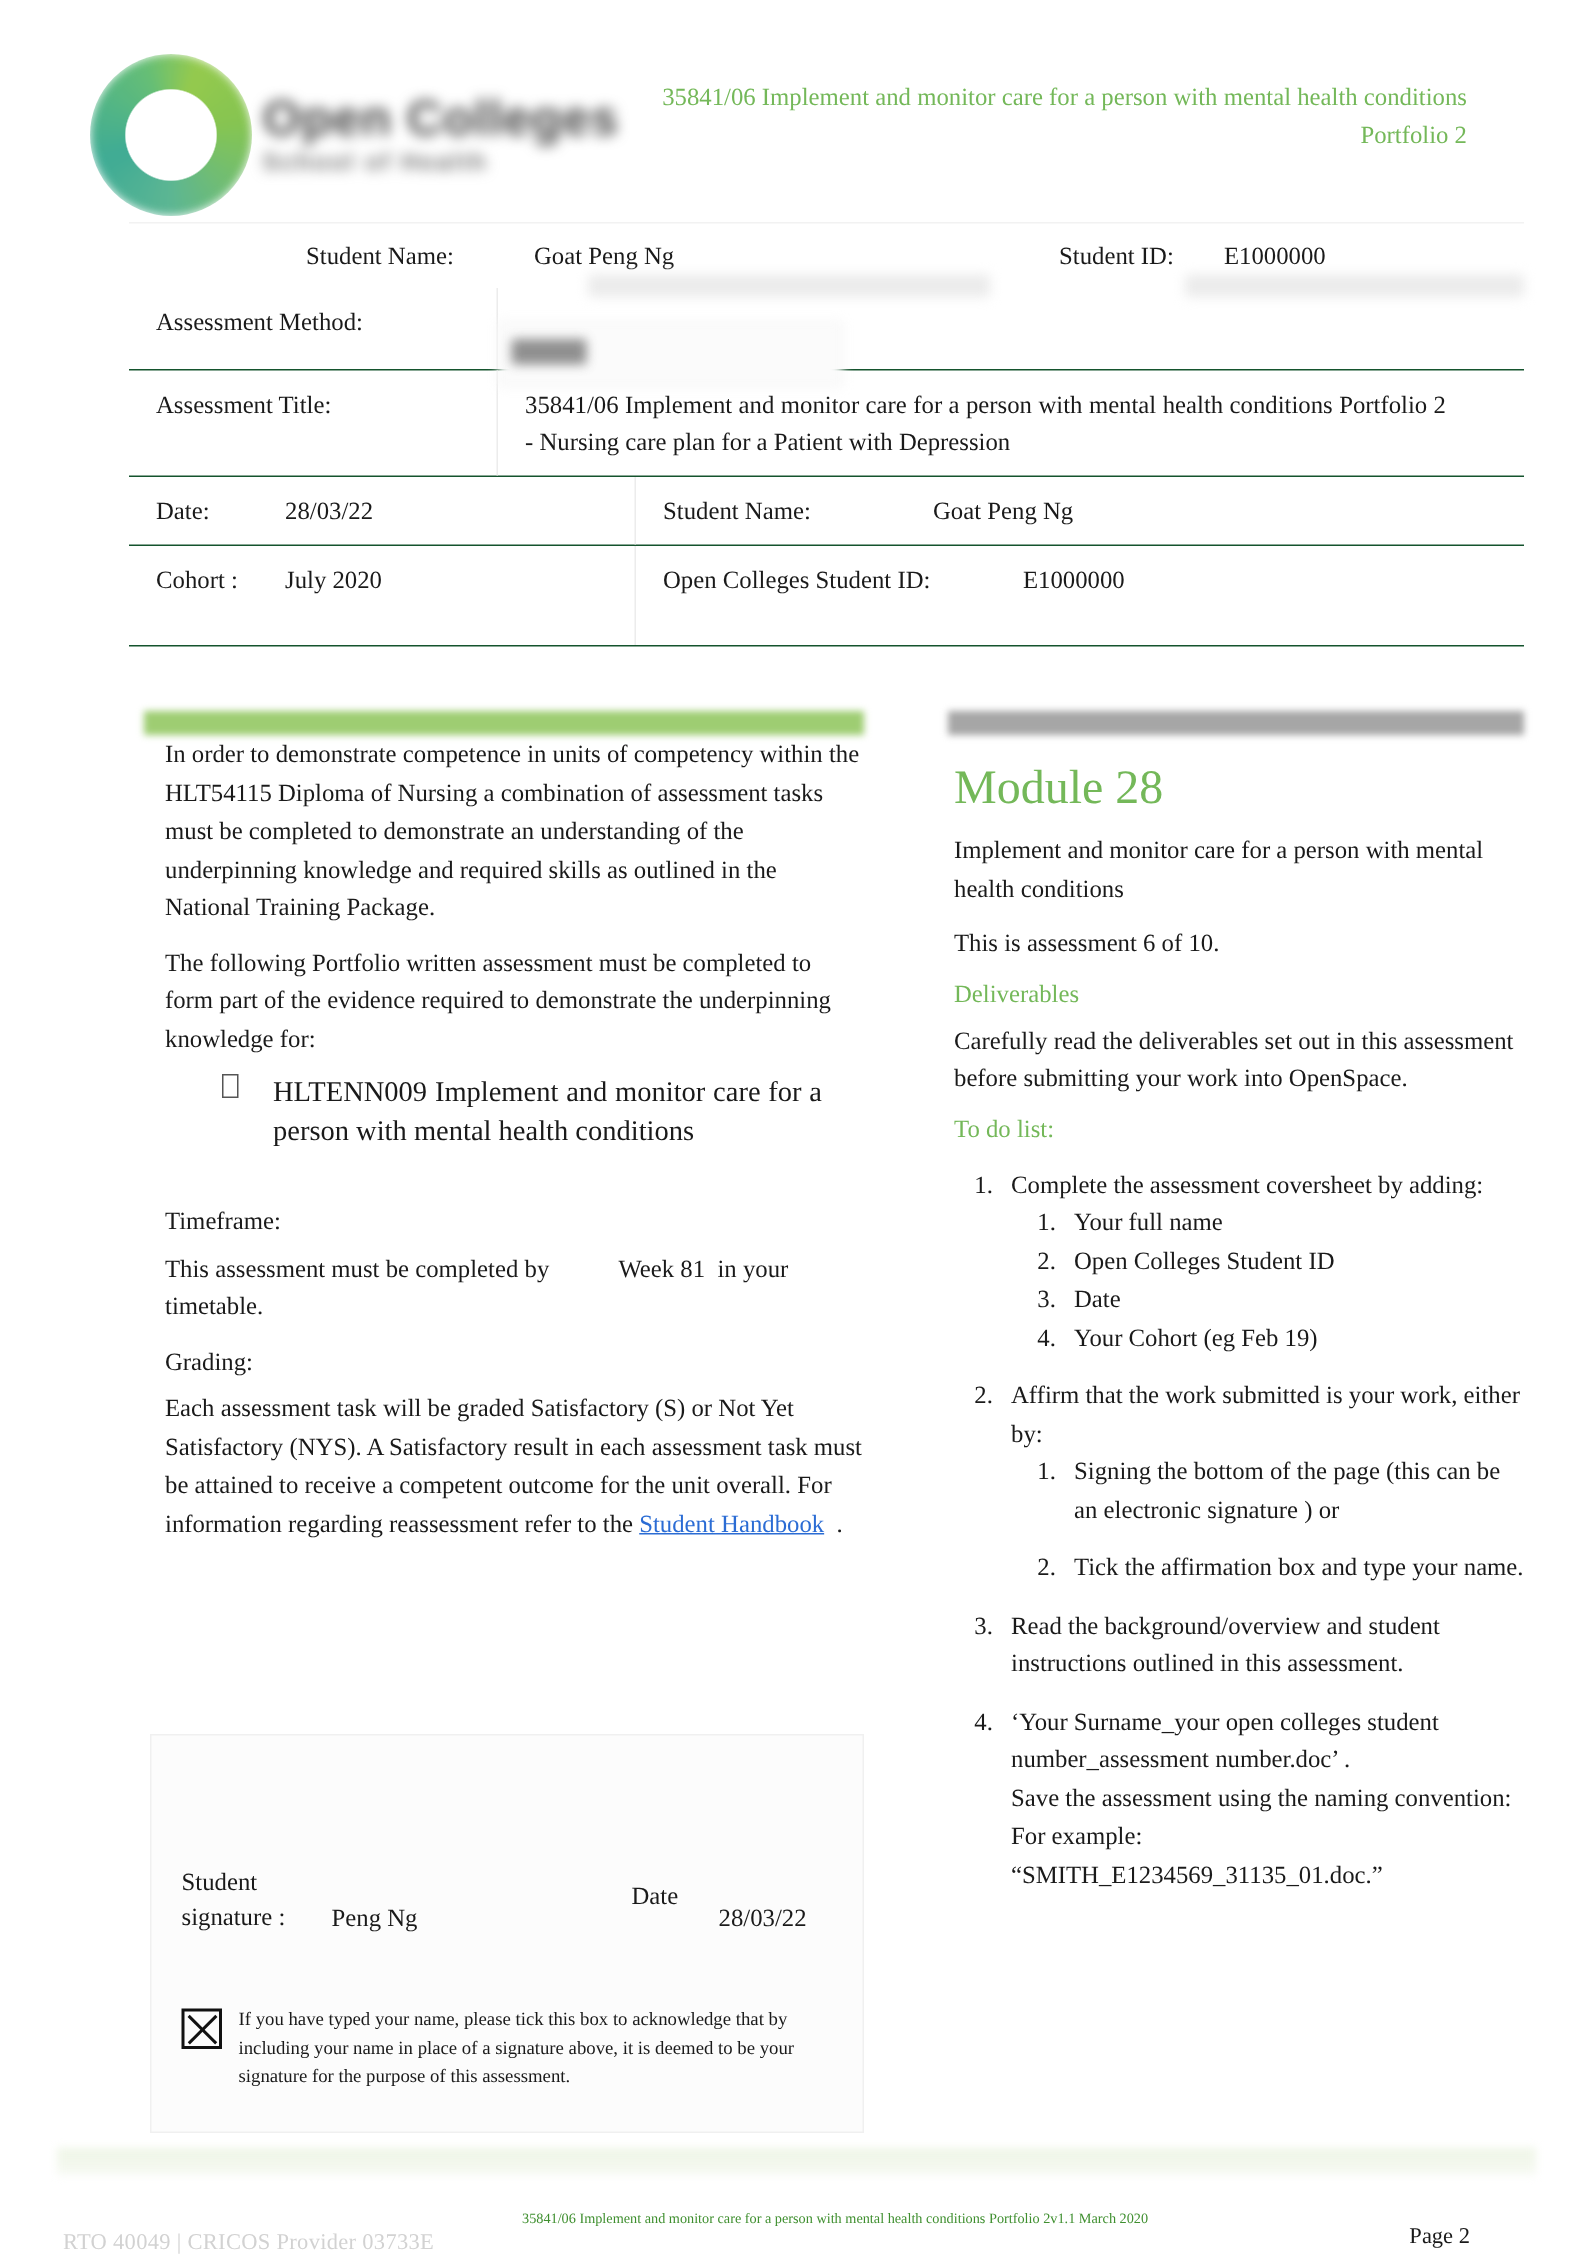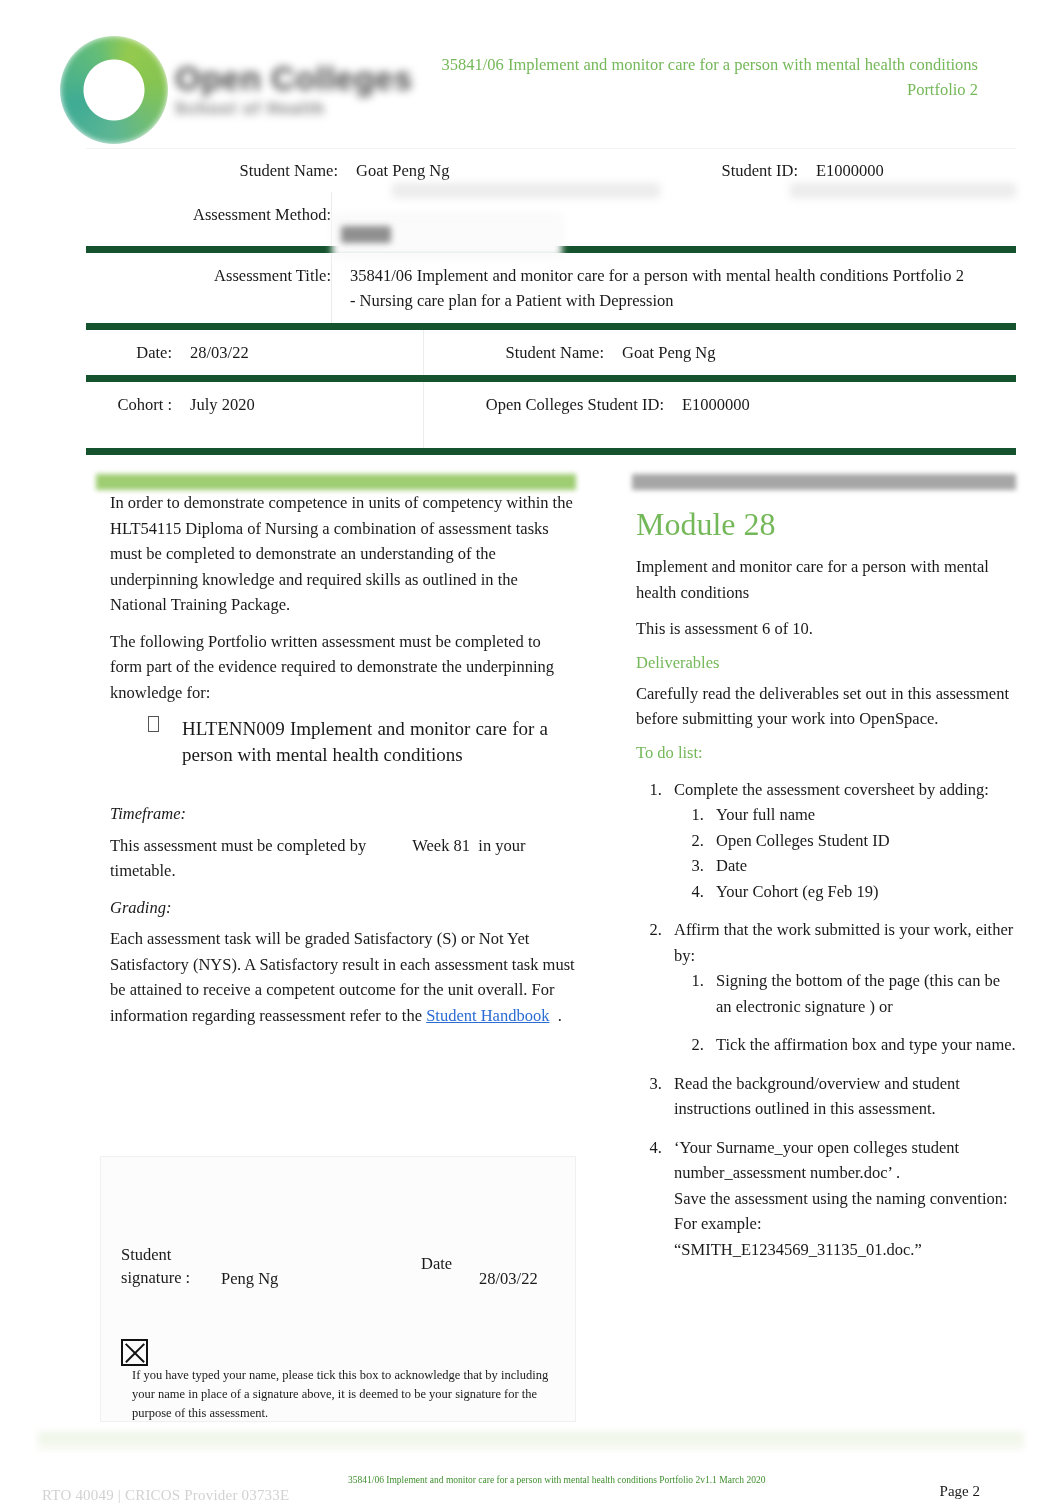--- a/index.html
+++ b/index.html
@@ -35,25 +35,25 @@
     font-size:16px;font-weight:600;color:#707070;letter-spacing:1.5px;line-height:20px;
     font-family:"Liberation Sans",sans-serif;white-space:nowrap;margin-top:2px;
   }
   .doc-title{
     position:absolute;right:84px;top:52px;width:570px;
     text-align:right;color:#74b859;font-size:16.5px;line-height:25px;
   }
 
   
   .cover{position:absolute;left:86px;top:148px;width:930px;}
-  .row{display:flex;border-bottom:7px solid #14532d;position:relative;}
+  .row{display:flex;border-bottom:1px solid #14532d;position:relative;}
   .row:first-child{border-top:1px solid #f2f2f2;}
   .cell{padding:10px 0 10px 18px;font-size:16.5px;line-height:25px;box-sizing:border-box;position:relative;}
   .cell.bd-r{border-right:1px solid #ececec;}
-  .label{white-space:nowrap;text-align:right;}
+  .label{white-space:nowrap;}
   .val{}
   .just{text-align:justify;text-align-last:justify;}
   .just.last{text-align-last:left;}
 
   .row-name{border-bottom:none;border-top:none;}
   .row-name .cell{padding-top:9px;padding-bottom:9px;}
 
   .redact{
     position:absolute;background:#ebebeb;filter:blur(4px);border-radius:2px;
   }
@@ -69,21 +69,21 @@
   
   .col-left{position:absolute;left:96px;top:474px;width:480px;}
   .col-right{position:absolute;left:632px;top:474px;width:384px;}
 
   .bar{height:16px;width:100%;filter:blur(2.6px);}
   .bar-green{background:#9ecd72;}
   .bar-grey{background:#a6a6a6;}
 
   .body{font-size:16.5px;line-height:25.5px;color:#1a1a1a;}
   .body p{margin:0 0 11px 0;}
-  .p-tight{margin-bottom:6px !important;font-style:italic;}
+  .p-tight{margin-bottom:6px !important;}
   .gap{height:34px;}
 
   .attempt{margin:16px 0 12px 14px;font-size:16.5px;}
   .ltext{margin-left:14px;}
 
   .bullet-item{
     display:flex;margin:8px 0 0 52px;width:400px;
   }
   .bullet-glyph{
     width:34px;flex:none;color:#333;font-size:16px;
@@ -99,21 +99,21 @@
   .affirm{
     position:absolute;left:100px;top:1156px;width:476px;height:266px;
     background:#fcfcfc;border:1px solid #f0f0f0;box-sizing:border-box;
   }
   .affirm-q{position:absolute;left:20px;top:18px;width:430px;font-size:16.5px;line-height:25.5px;}
   .sig-row{position:absolute;left:20px;top:86px;width:440px;font-size:16.5px;line-height:23px;}
   .sig-lab{position:absolute;left:0;top:0;width:75px;}
   .sig-val{position:absolute;left:100px;top:24px;}
   .date-lab{position:absolute;left:300px;top:10px;width:34px;line-height:21px;}
   .date-val{position:absolute;left:358px;top:24px;}
-  .tickrow{position:absolute;left:20px;top:180px;width:440px;display:flex;flex-direction:column;}
+  .tickrow{position:absolute;left:20px;top:180px;width:440px;display:flex;}
   .checkbox{
     width:27px;height:27px;border:2px solid #111;flex:none;margin-top:2px;position:relative;box-sizing:border-box;
   }
   .checkbox::before,.checkbox::after{
     content:"";position:absolute;left:50%;top:50%;width:26px;height:1.8px;background:#111;
   }
   .checkbox::before{transform:translate(-50%,-50%) rotate(45deg);}
   .checkbox::after{transform:translate(-50%,-50%) rotate(-45deg);}
   .tick-txt{margin-left:11px;font-size:12.5px;line-height:19px;color:#1a1a1a;}
 

